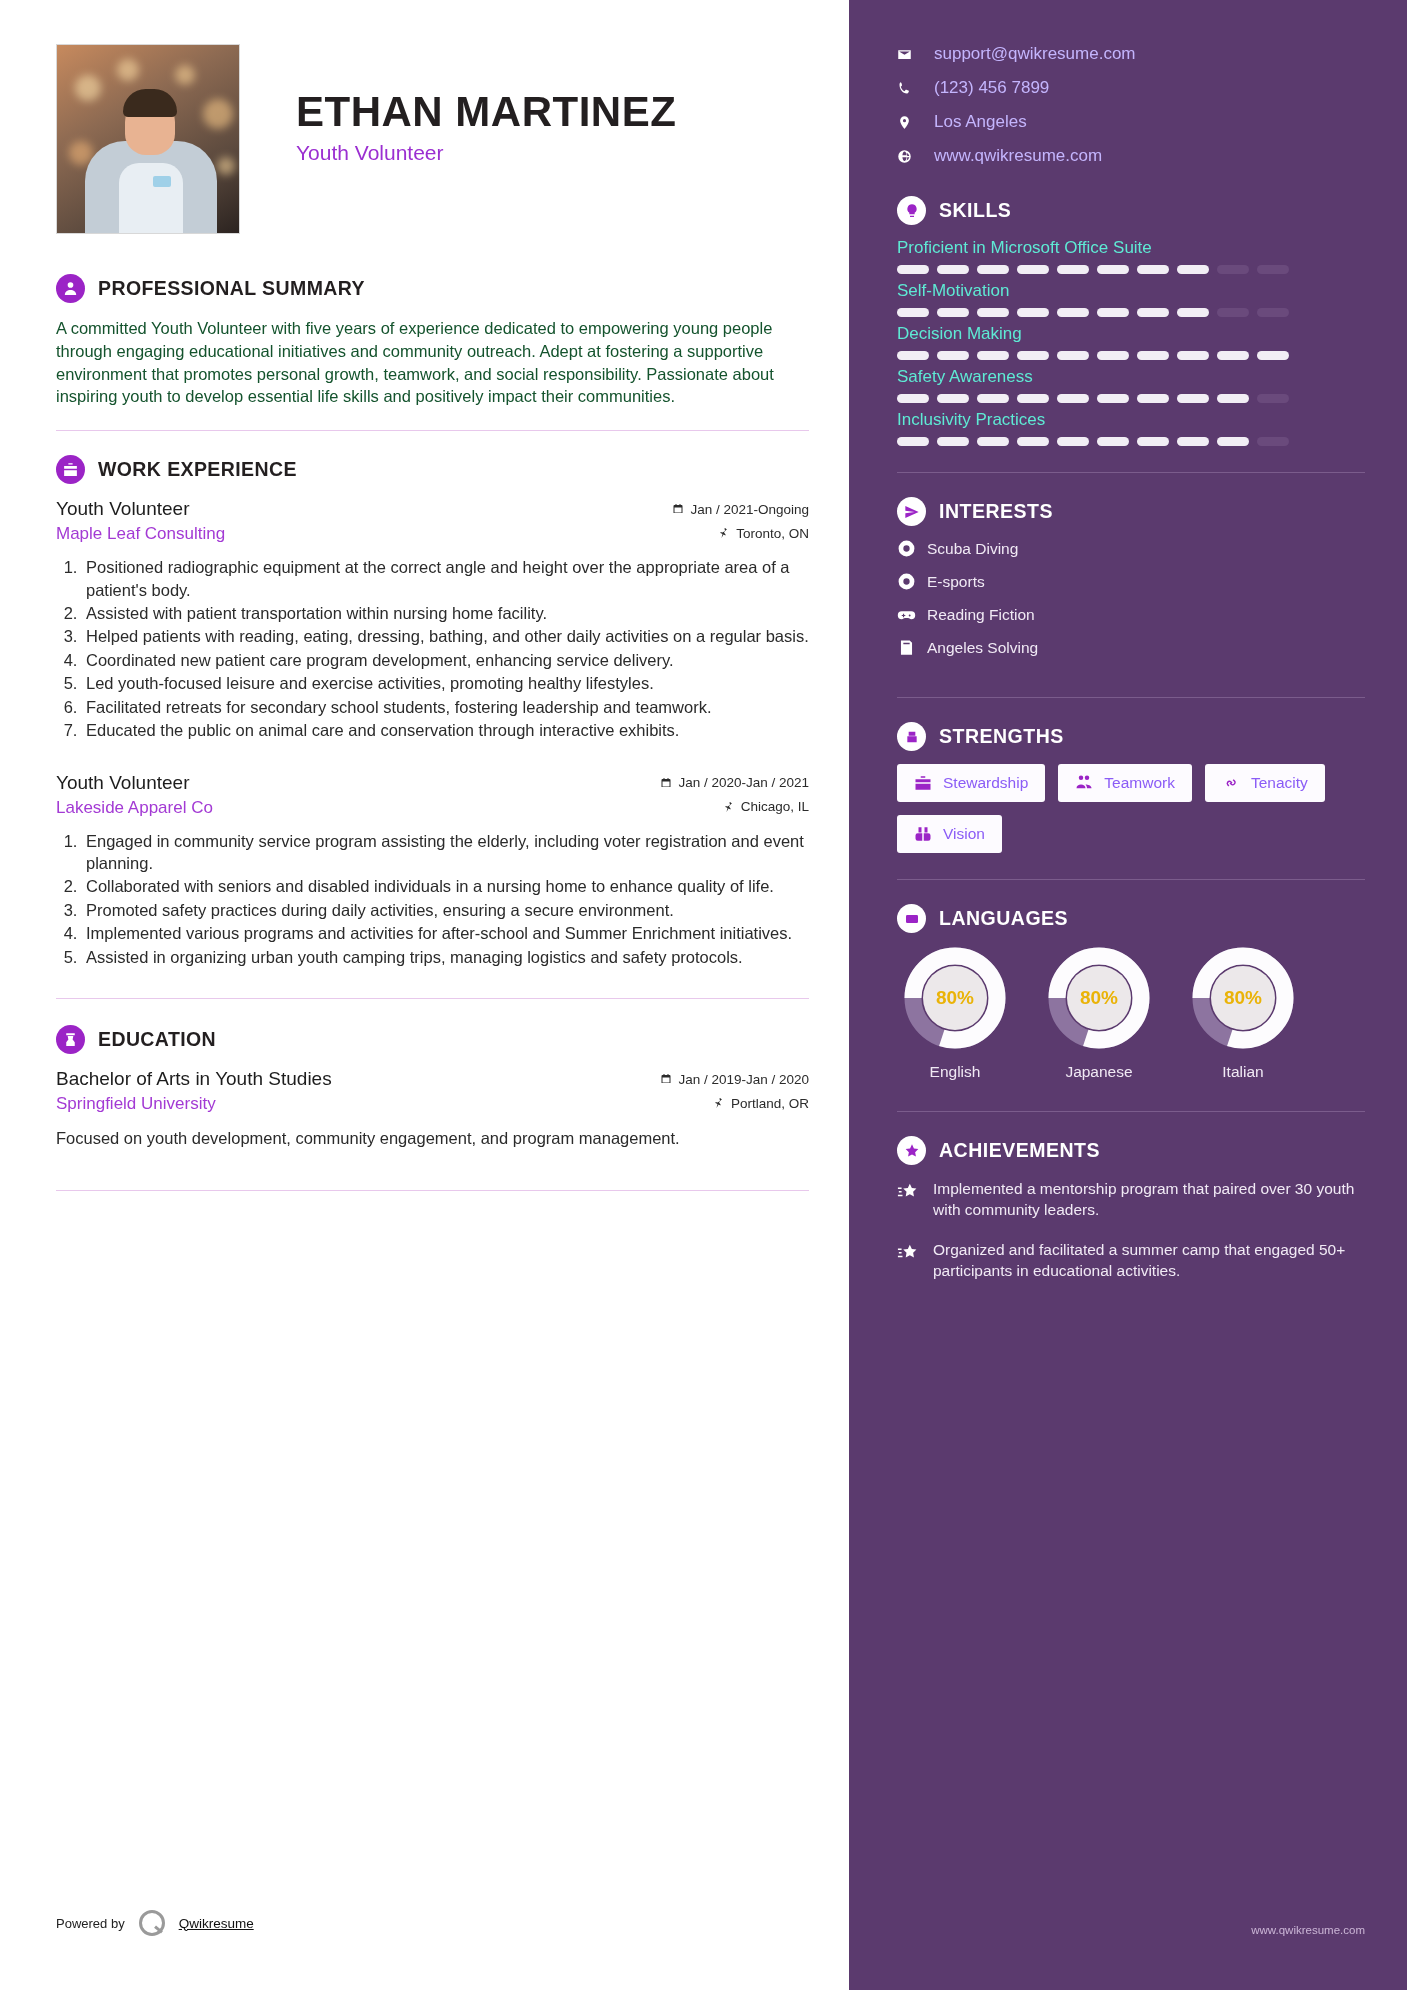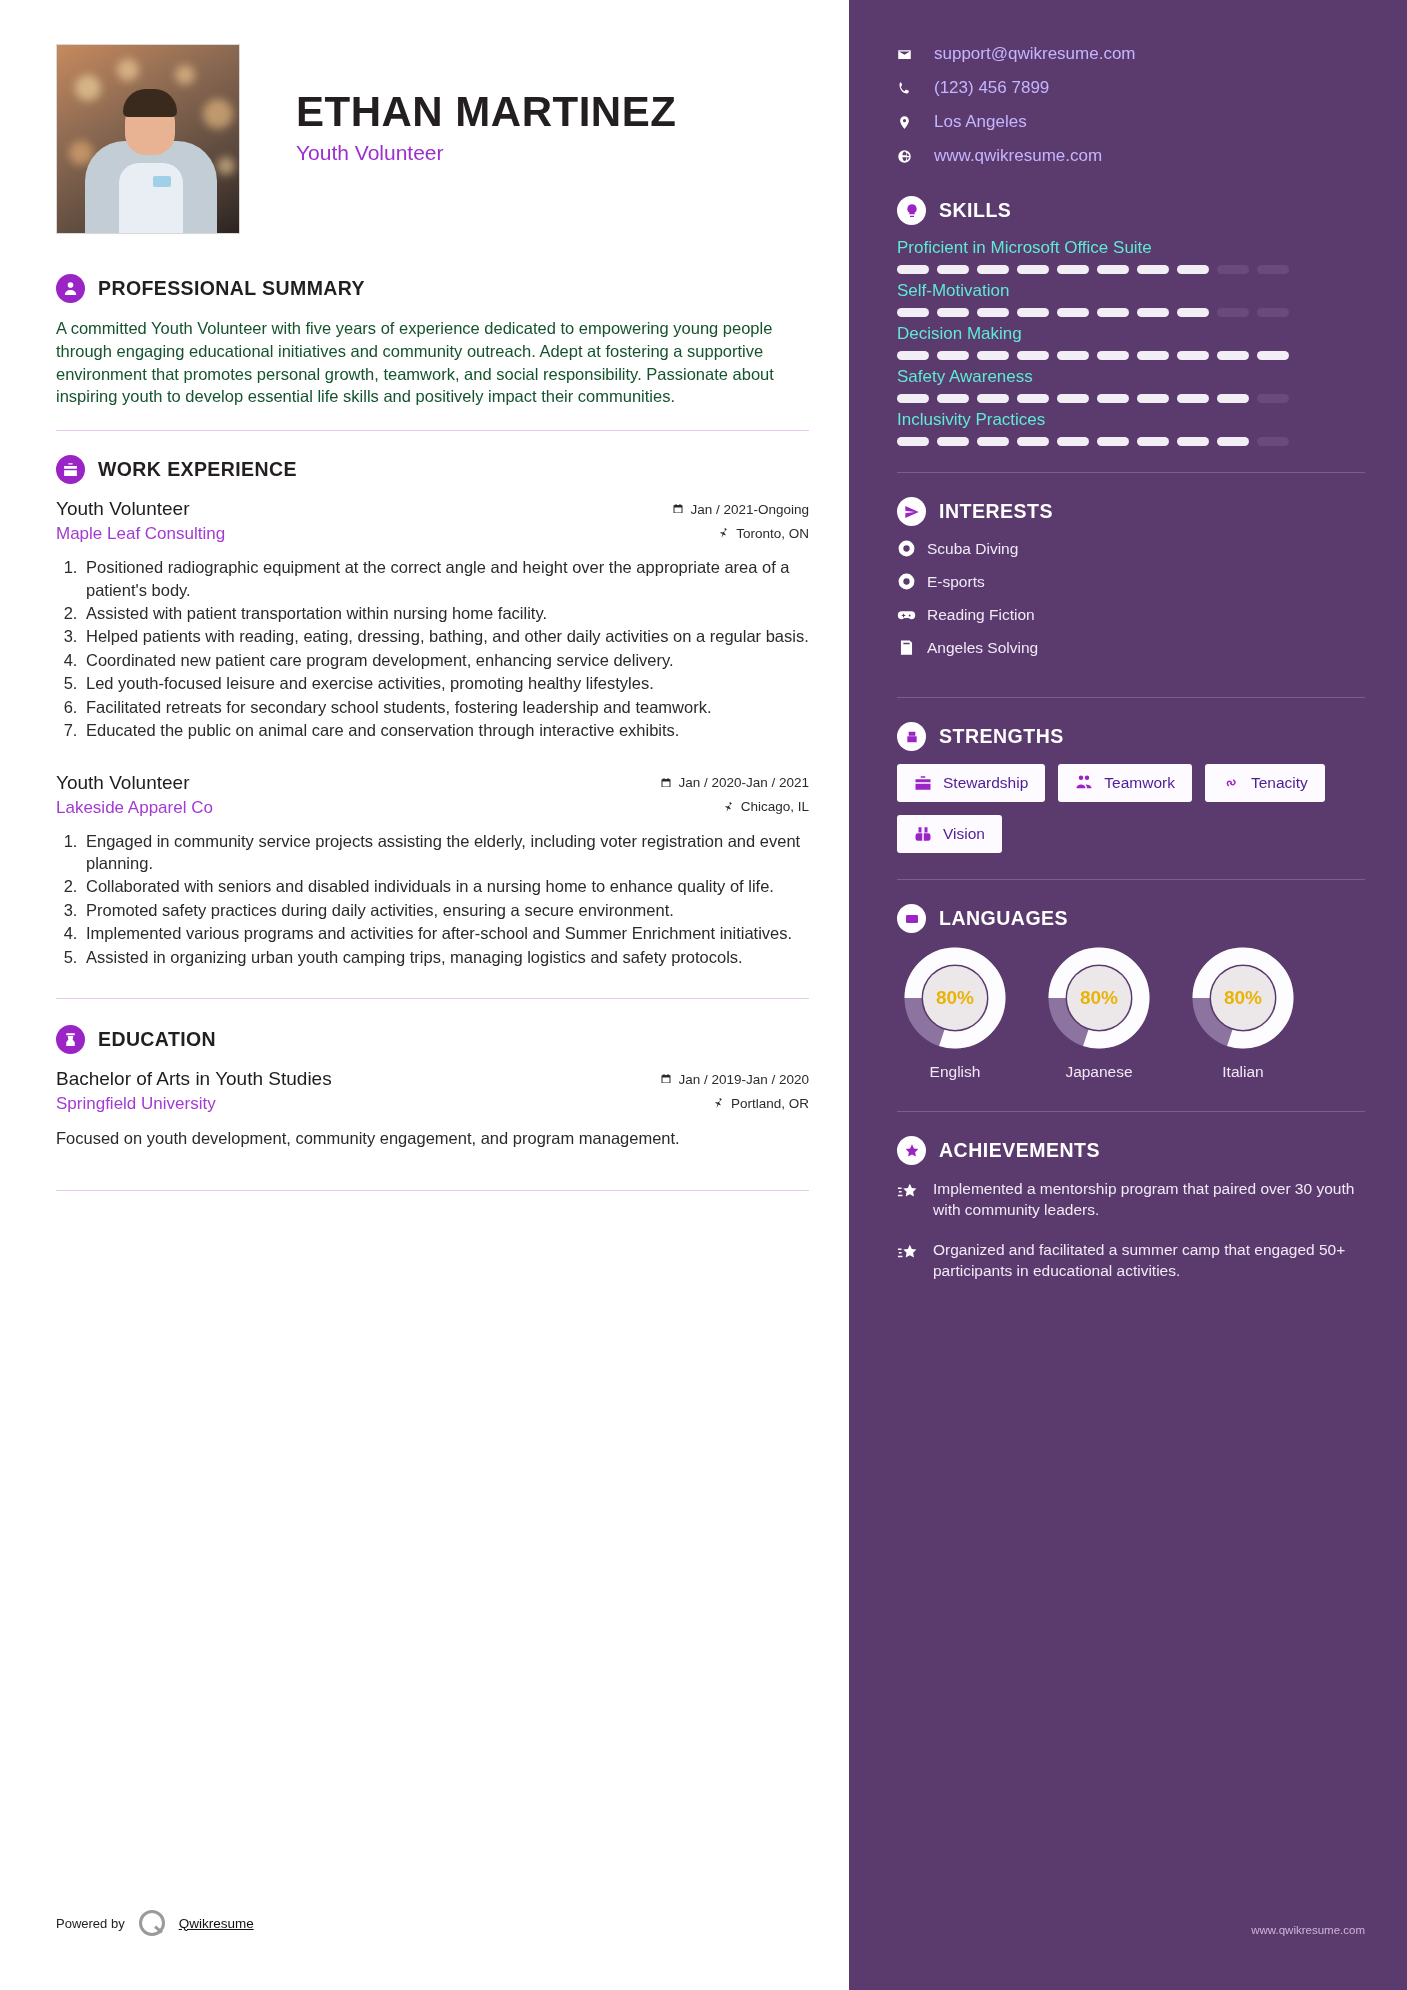--- a/index.html
+++ b/index.html
@@ -135,21 +135,21 @@
   }
   .int svg { width:19px; height:19px; fill:#ffffff; flex:0 0 19px; }
   .int span { font-size:15.5px; color:#f1eaf5; }
 
   .str-wrap { display:flex; flex-wrap:wrap; gap:13px; }
   .str {
     background:#fdfbff; border-radius:3px; padding:10px 17px;
     display:flex; align-items:center; gap:11px;
   }
   .str svg { width:18px; height:18px; fill:#9b24c6; flex:0 0 18px; }
-  .str span { font-size:15.5px; color:#4c1d95; }
+  .str span { font-size:15.5px; color:#8b5cf6; }
 
   .lang-wrap { display:flex; gap:28px; margin-top:4px; }
   .lang { width:116px; text-align:center; }
   .ring { width:104px; height:104px; position:relative; margin:0 auto; }
   .ring svg { transform:rotate(-90deg); }
   .ring .pct {
     position:absolute; inset:0; display:flex; align-items:center; justify-content:center;
     font-size:19px; font-weight:bold; color:#eab308;
   }
   .ring .inner {
@@ -262,21 +262,21 @@
         <div class="entry-row">
           <div class="entry-org">Lakeside Apparel Co</div>
           <div class="meta">
             <svg viewBox="0 0 24 24">
                 <path d="M14 2l-1 1 1 5-5 3-4-1v2l4 2-2 8 4-7 4 2v-2l-3-4 4-5 2-1z"></path>
               </svg>
             <span>Chicago, IL</span>
           </div>
         </div>
         <ol class="bullets">
-          <li>Engaged in community service projects assisting the elderly, including voter registration and event planning.</li>
+          <li>Engaged in community service program assisting the elderly, including voter registration and event planning.</li>
           <li>Collaborated with seniors and disabled individuals in a nursing home to enhance quality of life.</li>
           <li>Promoted safety practices during daily activities, ensuring a secure environment.</li>
           <li>Implemented various programs and activities for after-school and Summer Enrichment initiatives.</li>
           <li>Assisted in organizing urban youth camping trips, managing logistics and safety protocols.</li>
         </ol>
       </div>
     </div>
 
     <div class="rule" style="margin:30px 0 26px 0;"></div>
 

